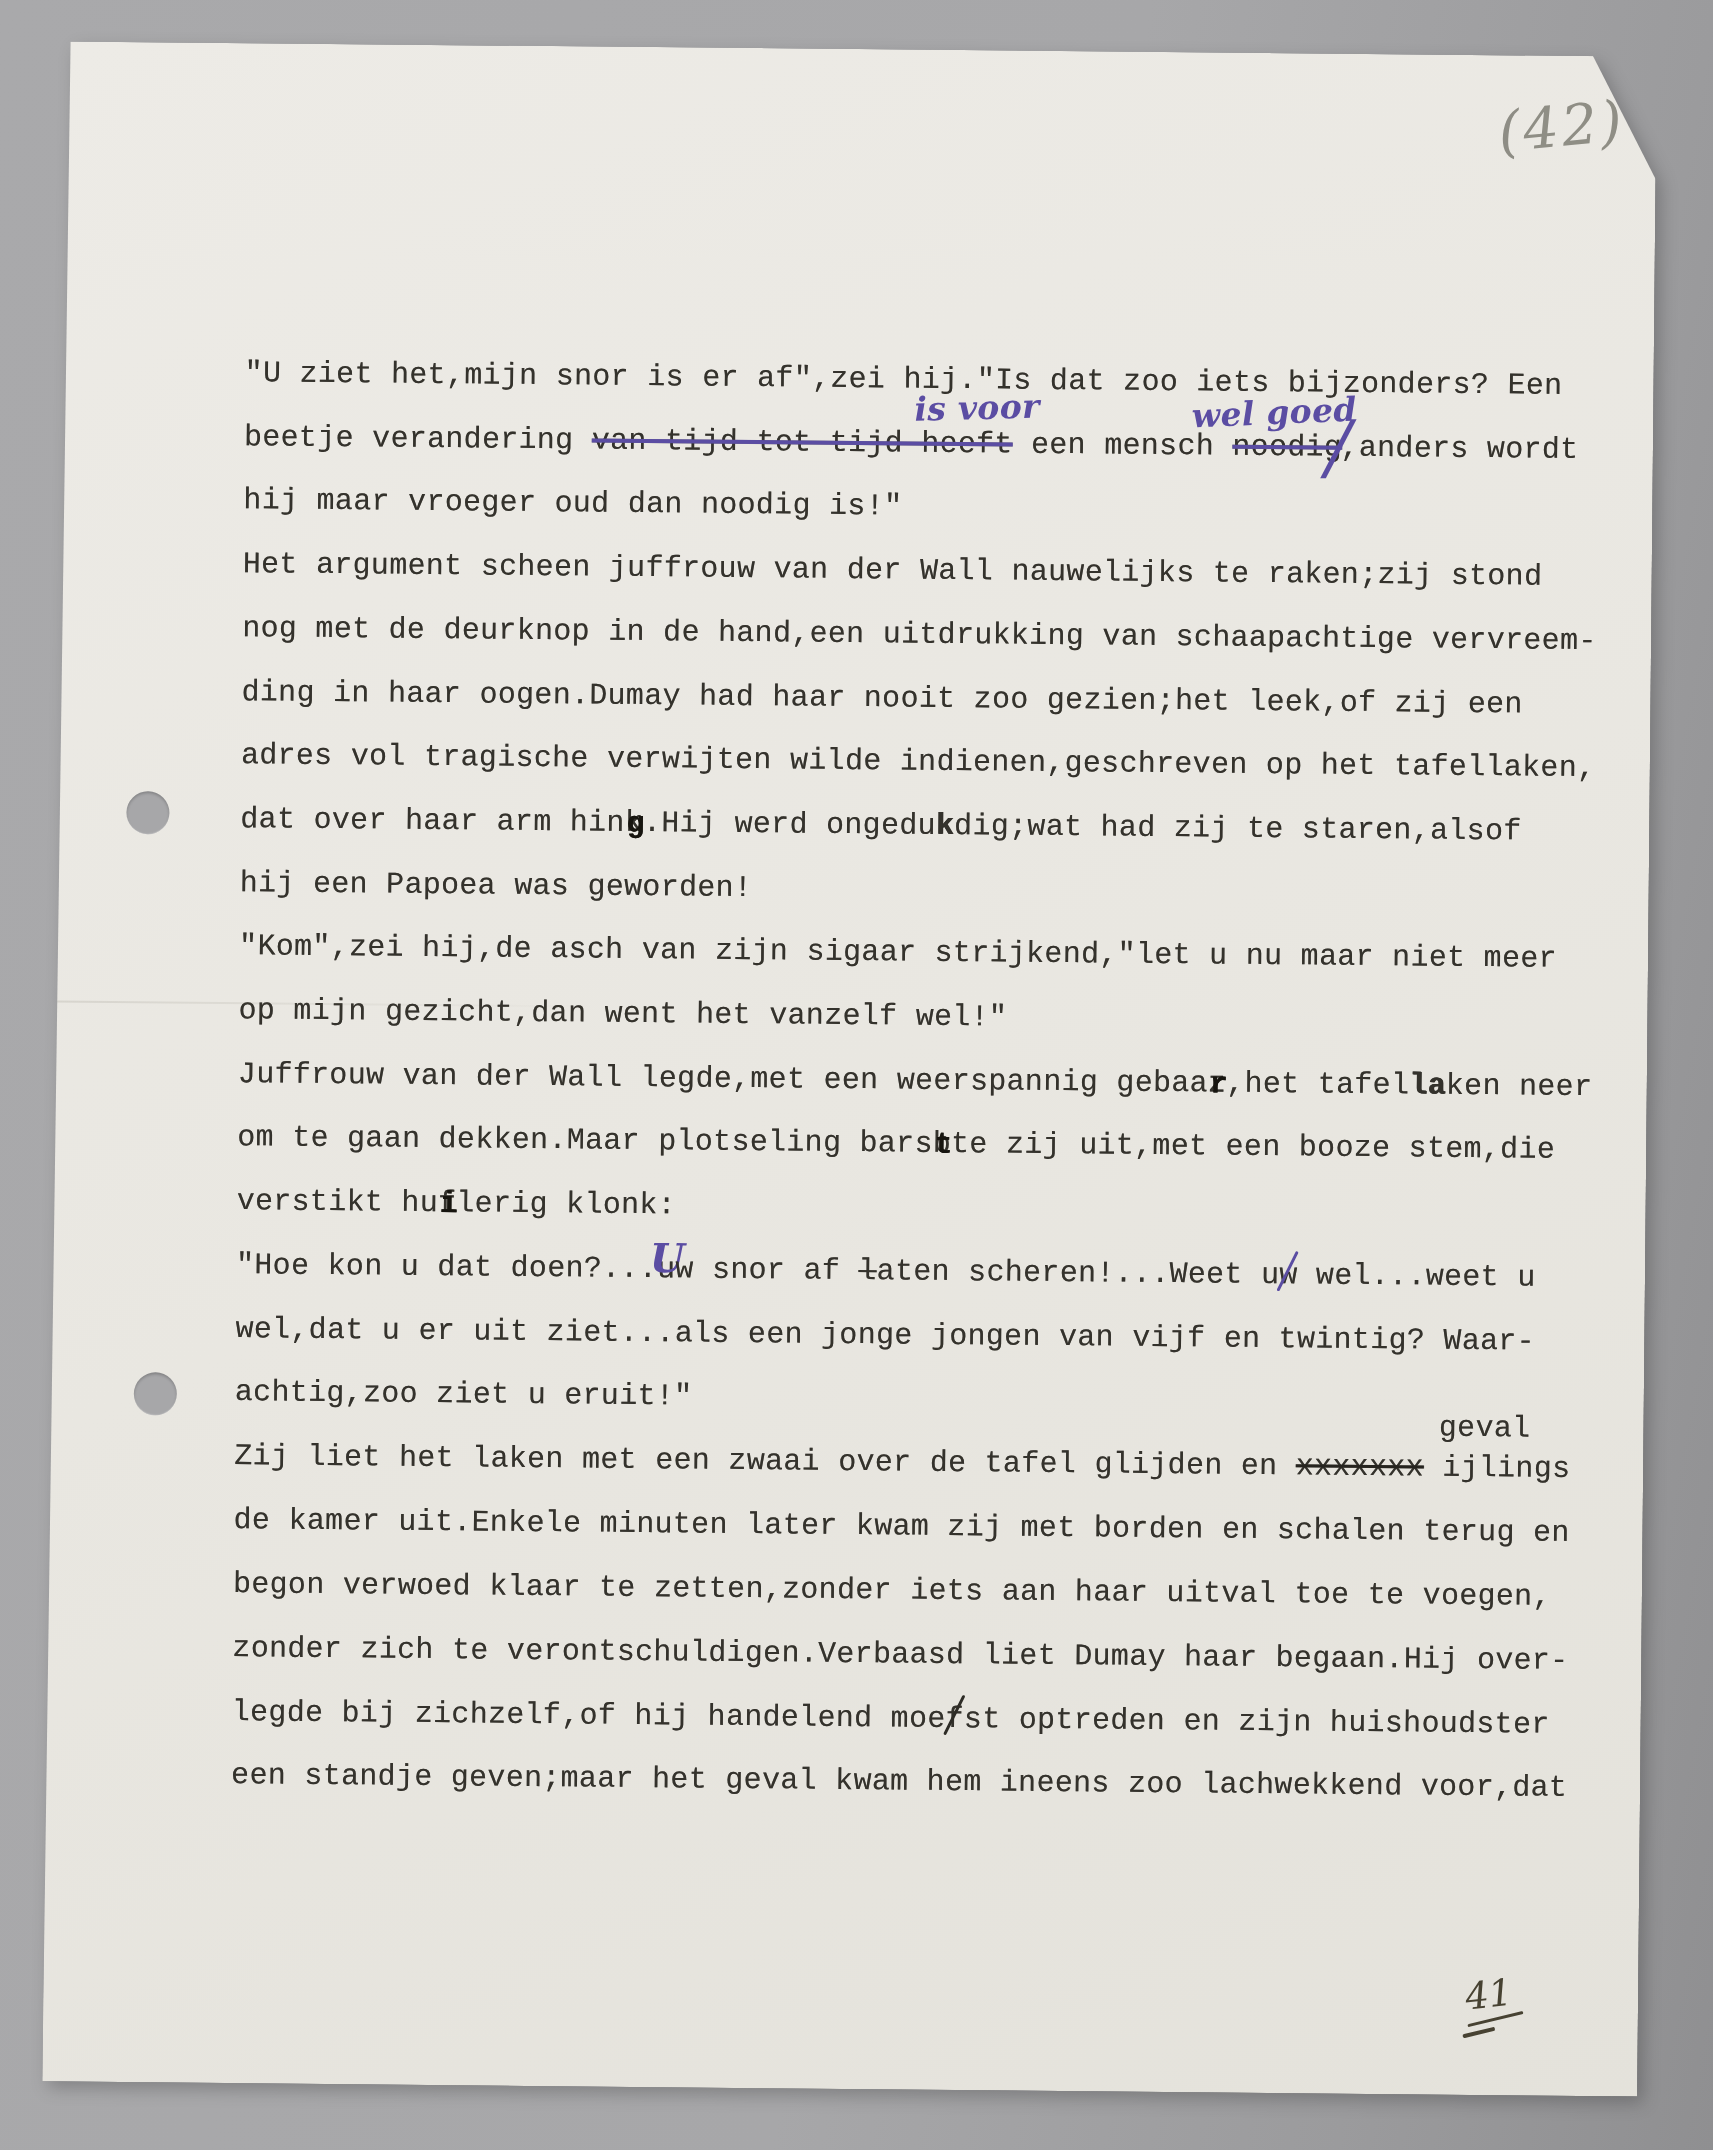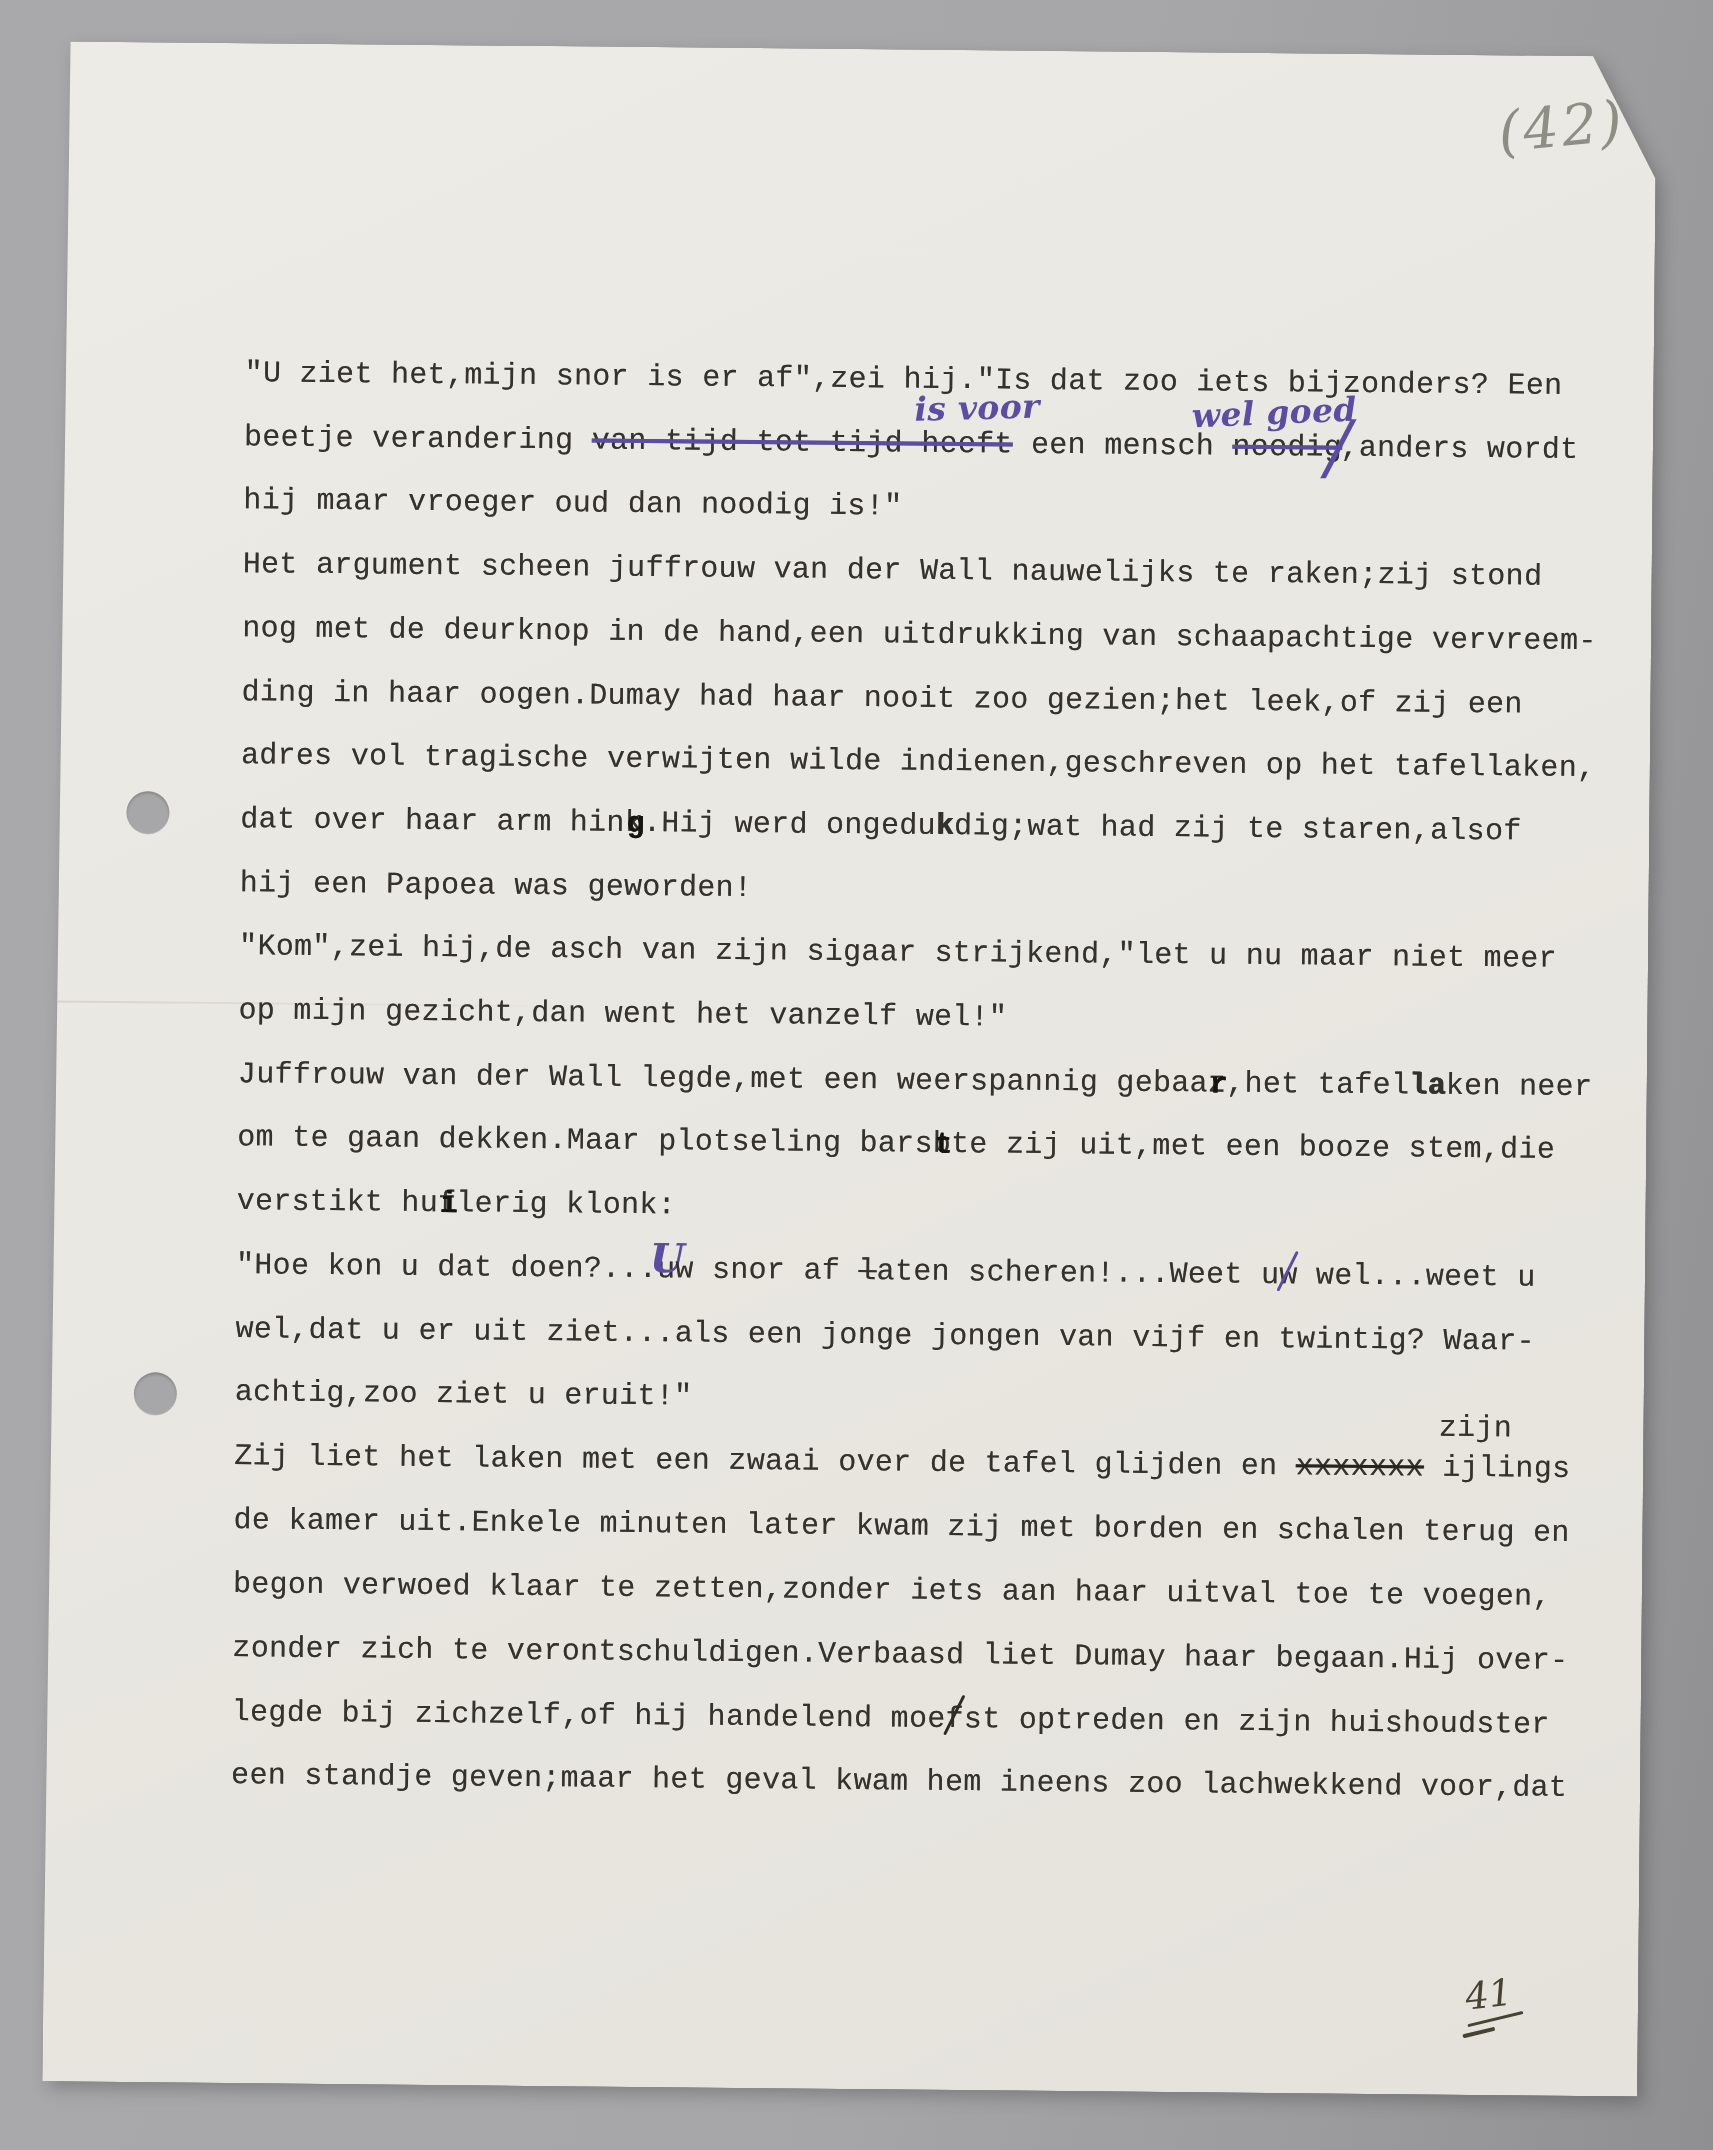--- a/index.html
+++ b/index.html
@@ -69,21 +69,21 @@
           <div class="line" style="top: 757px;"><span class="seg">dat over haar arm hin</span><span class="seg">k<span class="ov">g</span></span><span class="seg">.Hij werd ongedu</span><span class="seg s-bold">k</span><span class="seg">dig;wat had zij te staren,alsof</span></div>
           <div class="line" style="top: 821px;"><span class="seg">hij een Papoea was geworden!</span></div>
           <div class="line" style="top: 884px;"><span class="seg">"Kom",zei hij,de asch van zijn sigaar strijkend,"let u nu maar niet meer</span></div>
           <div class="line" style="top: 948px;"><span class="seg">op mijn gezicht,dan went het vanzelf wel!"</span></div>
           <div class="line" style="top: 1012px;"><span class="seg">Juffrouw van der Wall legde,met een weerspannig gebaa</span><span class="seg">z<span class="ov">r</span></span><span class="seg">,het tafel</span><span class="seg s-bold">la</span><span class="seg">ken neer</span></div>
           <div class="line" style="top: 1075px;"><span class="seg">om te gaan dekken.Maar plotseling bars</span><span class="seg">b<span class="ov">t</span></span><span class="seg">te zij uit,met een booze stem,die</span></div>
           <div class="line" style="top: 1139px;"><span class="seg">verstikt hu</span><span class="seg">f<span class="ov">i</span></span><span class="seg">lerig klonk:</span></div>
           <div class="line" style="top: 1203px;"><span class="seg">"Hoe kon u dat doen?...</span><span class="seg">u<span class="ov ov-ink">U</span></span><span class="seg">w snor af </span><span class="seg s-strikechar">l</span><span class="seg">aten scheren!...Weet u</span><span class="seg s-slash-ink">w</span><span class="seg"> wel...weet u</span></div>
           <div class="line" style="top: 1267px;"><span class="seg">wel,dat u er uit ziet...als een jonge jongen van vijf en twintig? Waar-</span></div>
           <div class="line" style="top: 1330px;"><span class="seg">achtig,zoo ziet u eruit!"</span></div>
-          <div class="line" style="top: 1394px;"><span class="seg">Zij liet het laken met een zwaai over de tafel glijden en </span><span class="seg s-strike-x">xxxxxxx<span class="above a-typed">zijn</span></span><span class="seg"> ijlings</span></div>
+          <div class="line" style="top: 1394px;"><span class="seg">Zij liet het laken met een zwaai over de tafel glijden en </span><span class="seg s-strike-x">xxxxxxx<span class="above a-typed">geval</span></span><span class="seg"> ijlings</span></div>
           <div class="line" style="top: 1458px;"><span class="seg">de kamer uit.Enkele minuten later kwam zij met borden en schalen terug en</span></div>
           <div class="line" style="top: 1522px;"><span class="seg">begon verwoed klaar te zetten,zonder iets aan haar uitval toe te voegen,</span></div>
           <div class="line" style="top: 1586px;"><span class="seg">zonder zich te verontschuldigen.Verbaasd liet Dumay haar begaan.Hij over-</span></div>
           <div class="line" style="top: 1650px;"><span class="seg">legde bij zichzelf,of hij handelend moe</span><span class="seg s-slash-black">f</span><span class="seg">st optreden en zijn huishoudster</span></div>
           <div class="line" style="top: 1713px;"><span class="seg">een standje geven;maar het geval kwam hem ineens zoo lachwekkend voor,dat</span></div>
         </div>
       <div class="crease"></div>
       <div class="hole hole-top"></div>
       <div class="hole hole-bottom"></div>
       <div class="ink-folio">

